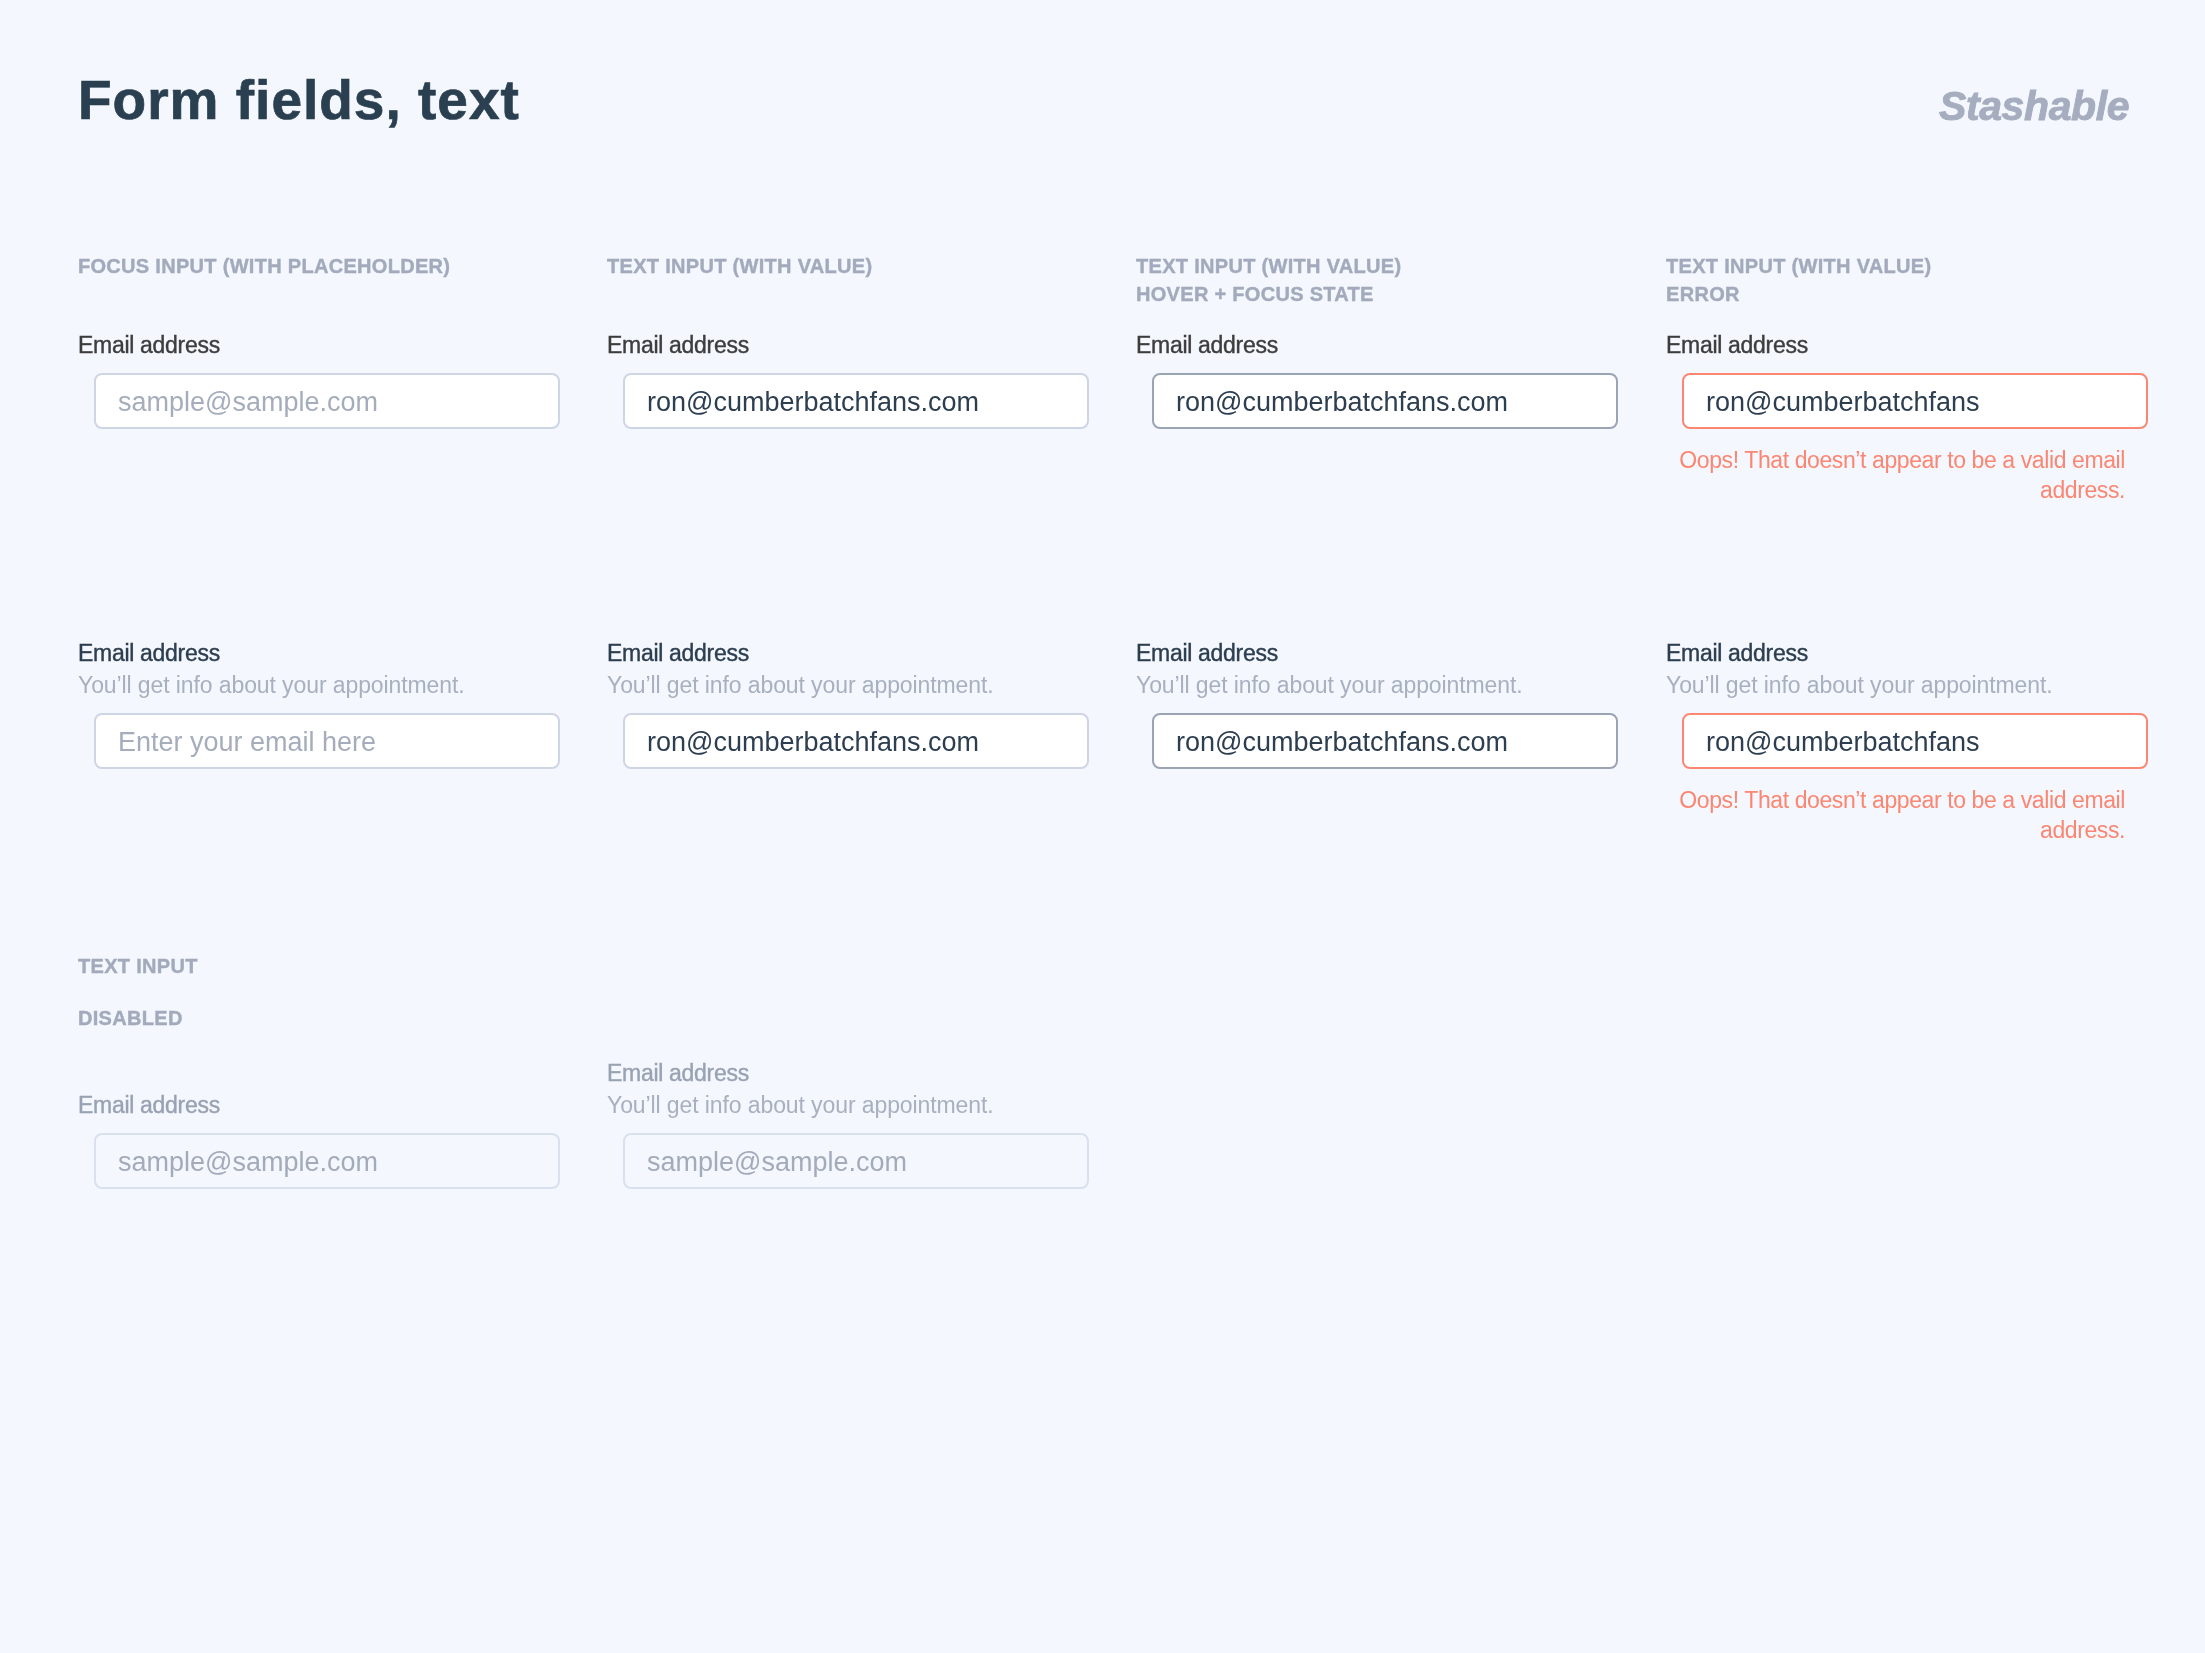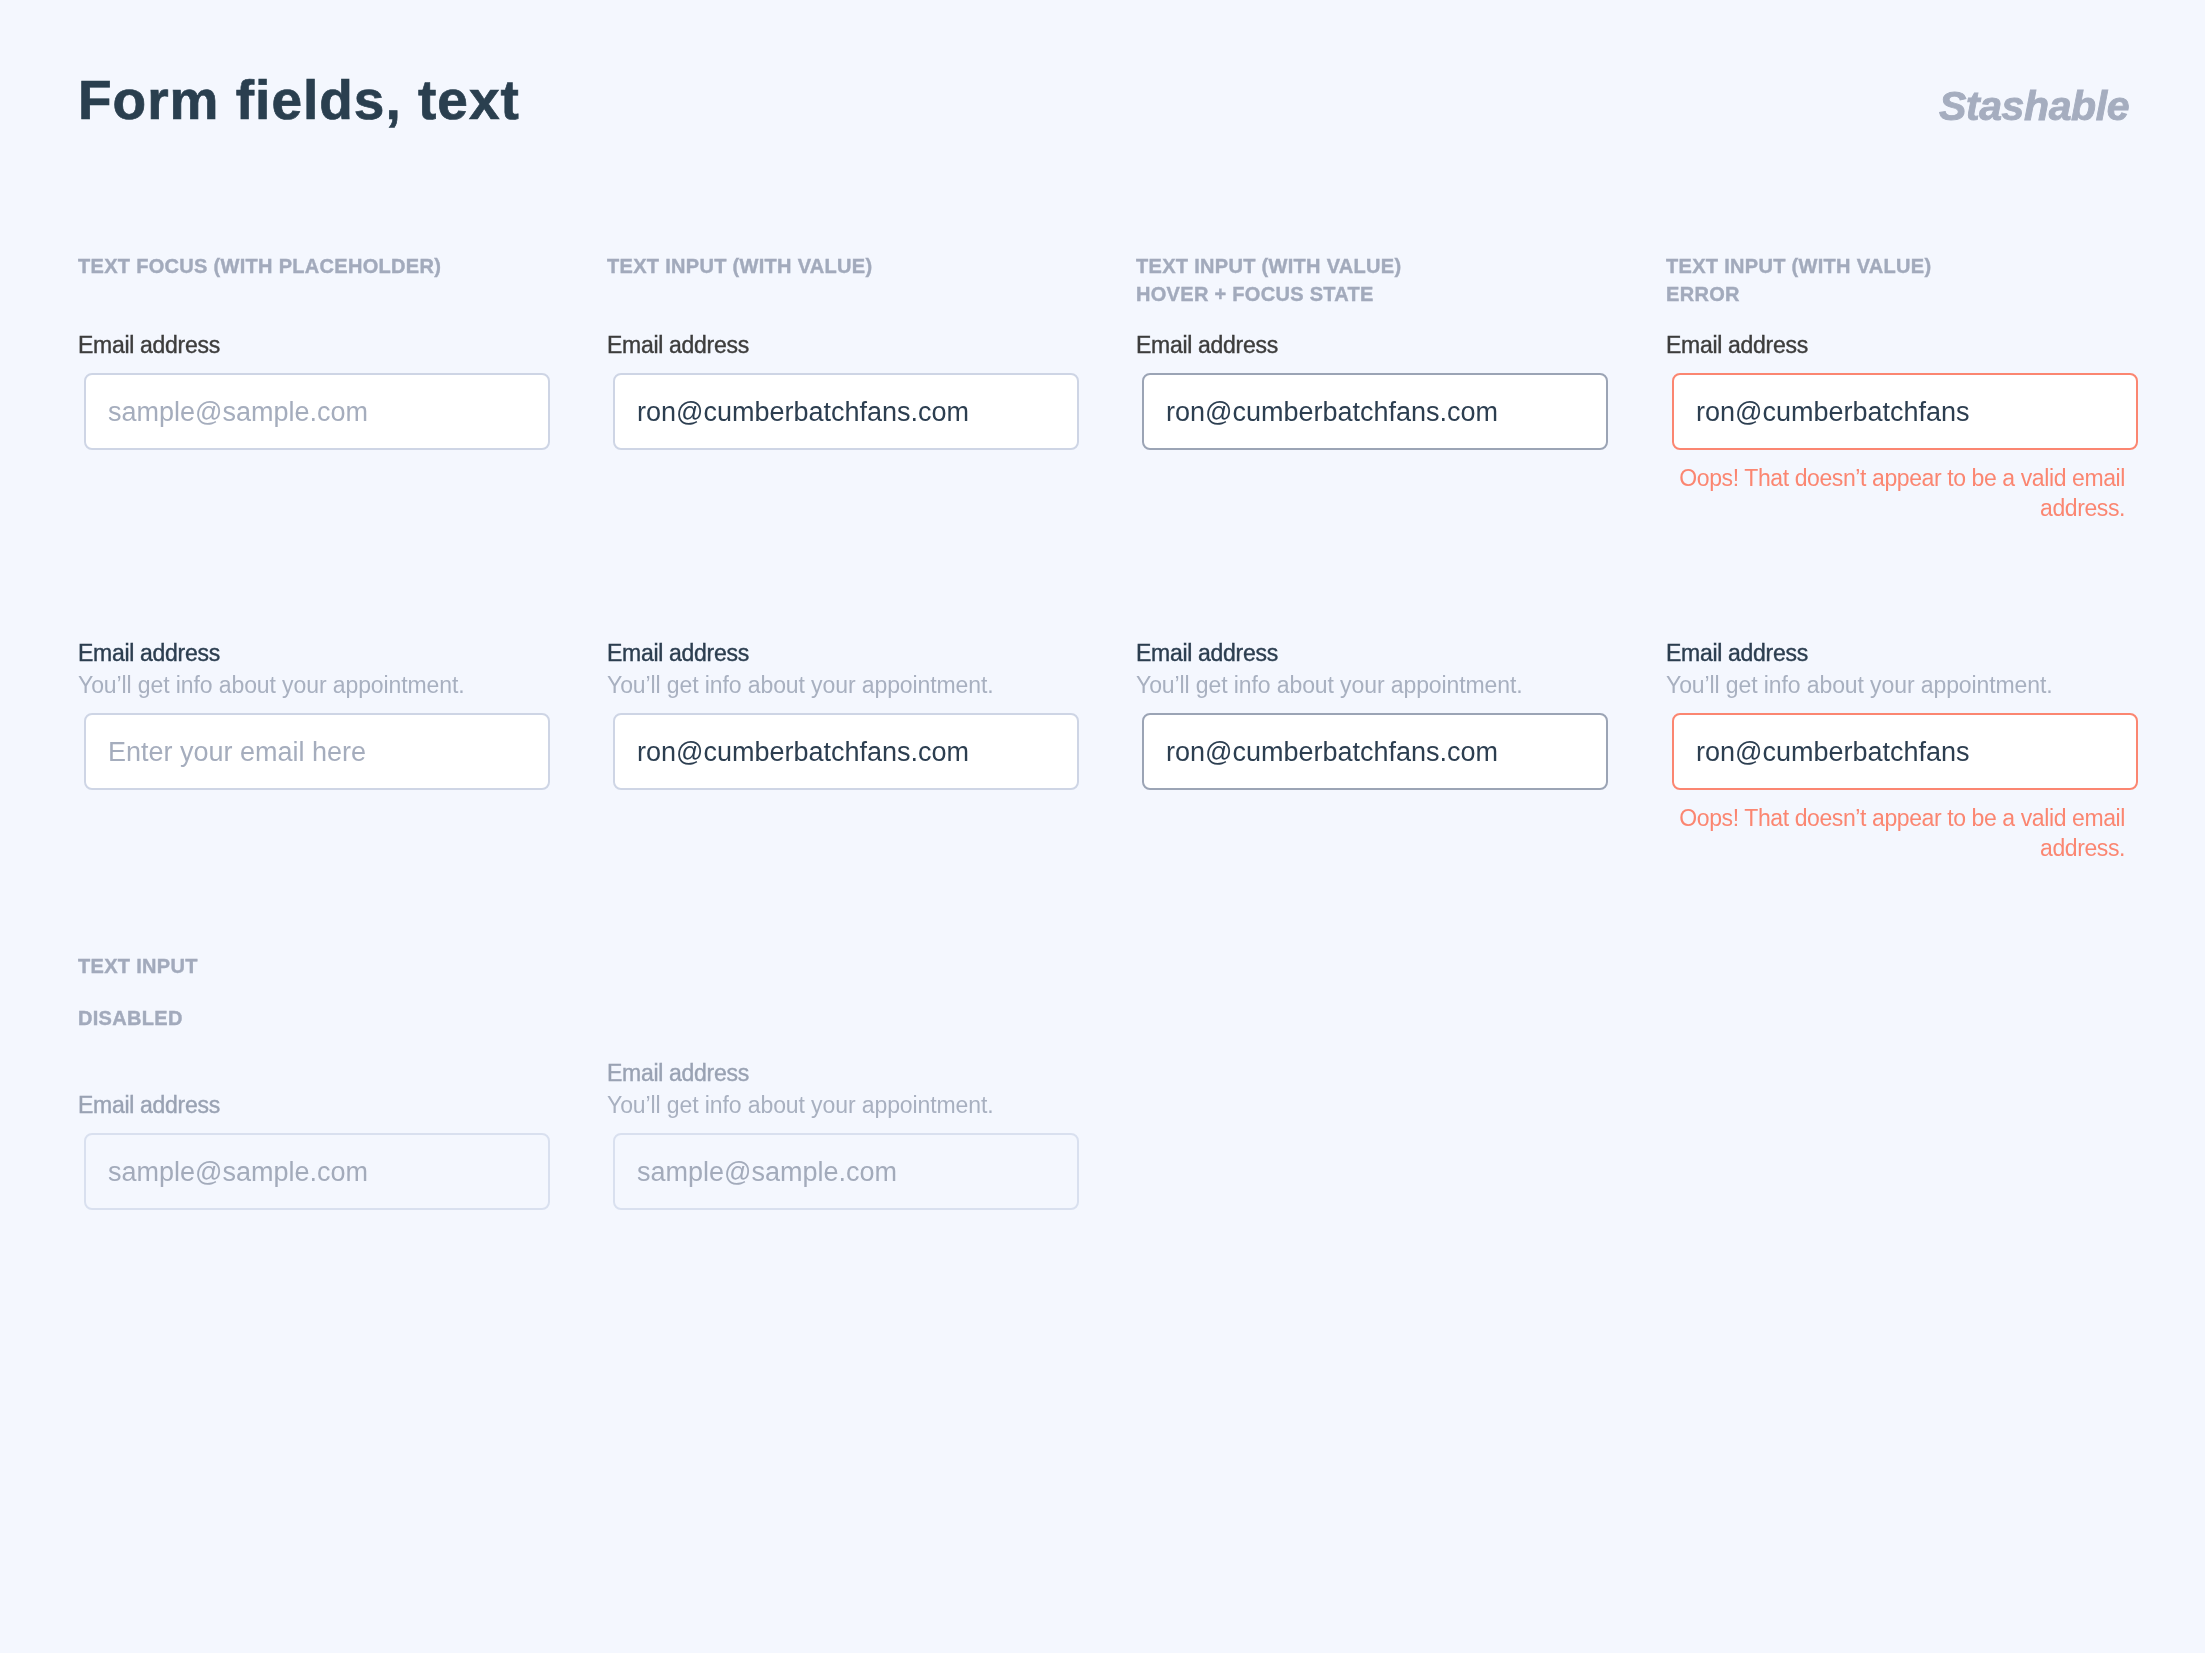--- a/index.html
+++ b/index.html
@@ -38,23 +38,23 @@
     font-size:23px;color:#3d3d3d;line-height:23px;letter-spacing:-0.3px;
     -webkit-text-stroke:0.4px #3d3d3d;white-space:nowrap;
   }
   .f-label.navy{color:#2c3e50;-webkit-text-stroke:0.4px #2c3e50;}
   .f-label.muted{color:#99a2b3;-webkit-text-stroke:0.4px #99a2b3;}
   .f-help{
     font-size:23px;color:#a8b0c0;line-height:23px;letter-spacing:-0.1px;white-space:nowrap;
   }
 
   .inp{
-    box-sizing:border-box;display:block;width:466px;height:77px;
+    box-sizing:border-box;display:block;width:466px;height:56px;
     background:#fff;border:2.6px solid #ced5e5;border-radius:8px;
-    font-size:27px;color:#2c3e50;padding:2.6px 0 0 22px;margin:6px;
+    font-size:27px;color:#2c3e50;padding:2.6px 0 0 22px;margin:16px;
     font-family:"Liberation Sans", sans-serif;outline:none;
     line-height:71px;
   }
   .inp::placeholder{color:#a5adbd;opacity:1;}
   .inp.is-focus{border-color:#9ba4b5;}
   .inp.is-error{border-color:#fb8671;}
   .inp.is-disabled{border-color:#d9e0ef;background:transparent;color:#a3abbb;}
   .inp.is-disabled::placeholder{color:#a3abbb;}
 
   .err-msg{
@@ -62,21 +62,21 @@
   }
 </style>
 </head>
 <body>
 
 <div class="page">
 
   <div class="page-title">Form fields, text</div>
   <div class="brand">Stashable</div>
 
-  <div class="sec-label" style="left:78px;top:256px;position:absolute;">TEXT FOCUS (WITH PLACEHOLDER)</div>
+  <div class="sec-label" style="left:78px;top:256px;position:absolute;">FOCUS INPUT (WITH PLACEHOLDER)</div>
   <div class="field" style="left:78px;top:334px;">
     <div class="f-label">Email address</div>
     <input class="inp" type="text" style="margin-top: 16px;" placeholder="sample@sample.com">
   </div>
 
   <div class="sec-label" style="left:607px;top:256px;position:absolute;">TEXT INPUT (WITH VALUE)</div>
   <div class="field" style="left:607px;top:334px;">
     <div class="f-label">Email address</div>
     <input class="inp" type="text" style="margin-top: 16px;" value="ron@cumberbatchfans.com">
   </div>

